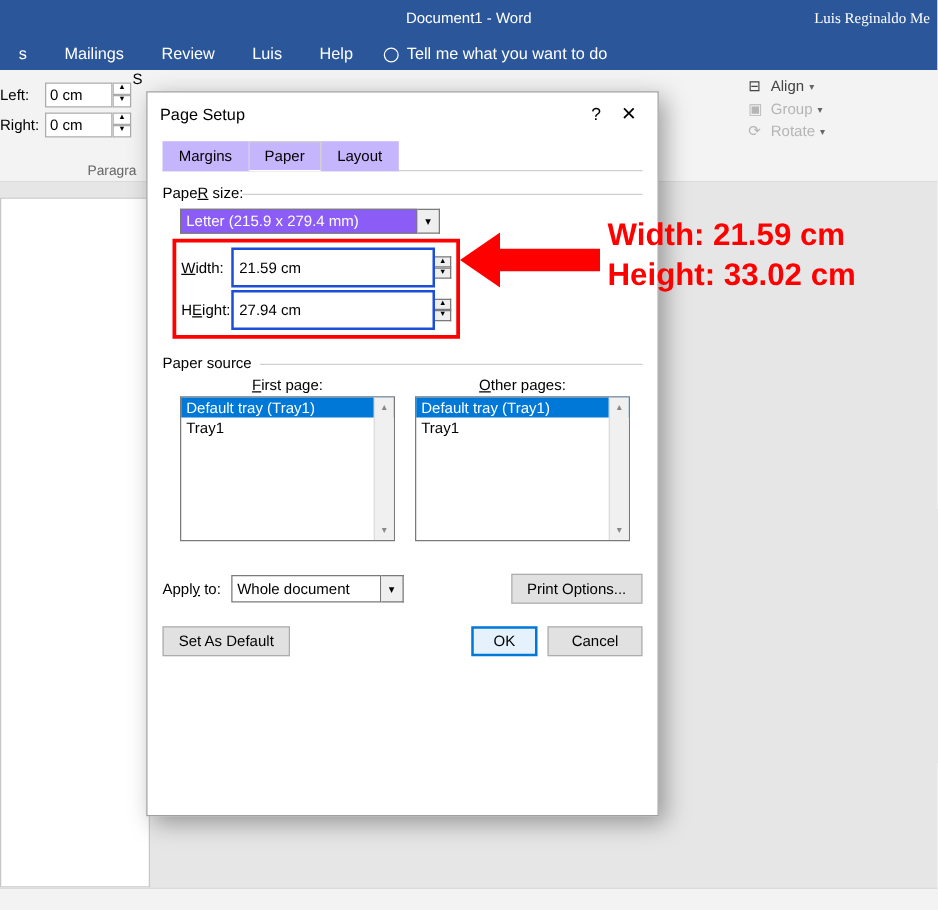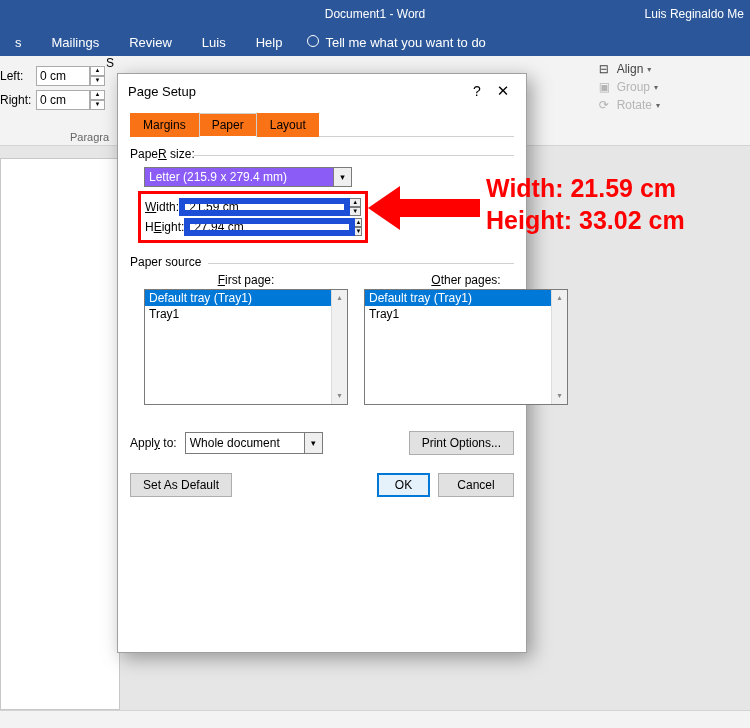--- a/index.html
+++ b/index.html
@@ -1,24 +1,24 @@
 <!DOCTYPE html>
 <html><head>
 <meta charset="utf-8">
 <style>
   * { box-sizing: border-box; margin: 0; padding: 0; font-family: "Segoe UI", Tahoma, sans-serif; }
   body { width: 750px; height: 728px; overflow: hidden; background: #fff; position: relative; }
 
   .titlebar { height: 28px; background: #2b579a; color: #fff; display: flex; align-items: center; font-size: 12px; }
   .titlebar .doc-title { position: absolute; left: 50%; transform: translateX(-50%); }
-  .titlebar .user { margin-left: auto; margin-right: 6px; }
+  .titlebar .user { margin-left: auto; margin-right: 6px; font-family: Liberation Serif, serif; }
 
   .ribbon-tabs { height: 28px; background: #2b579a; color: #fff; display: flex; align-items: center; font-size: 13px; padding-left: 0; }
   .ribbon-tabs .tab { padding: 0 15px; cursor: pointer; }
-  .ribbon-tabs .tell { display: flex; align-items: flex-start; gap: 6px; margin-left: 10px; }
+  .ribbon-tabs .tell { display: flex; align-items: flex-end; gap: 6px; margin-left: 10px; }
   .bulb { width: 12px; height: 12px; border: 1.5px solid #fff; border-radius: 50%; display: inline-block; position: relative; }
 
   .ribbon-body { height: 90px; background: #f3f3f3; border-bottom: 1px solid #d4d4d4; position: relative; }
   .ribbon-body .indent-group { position: absolute; left: 0; top: 10px; font-size: 12px; }
   .ribbon-body .indent-row { display: flex; align-items: center; margin-bottom: 4px; }
   .ribbon-body .indent-row label { width: 36px; }
   .ribbon-body .indent-row input { width: 54px; height: 20px; border: 1px solid #ababab; font-size: 12px; padding-left: 3px; }
   .ribbon-body .small-spin { width: 15px; display: flex; flex-direction: column; }
   .ribbon-body .small-spin span { height: 10px; border: 1px solid #ababab; font-size: 6px; text-align: center; line-height: 7px; background: #fff; }
   .ribbon-body .group-label { position: absolute; bottom: 2px; left: 70px; font-size: 11px; color: #666; }
@@ -34,43 +34,43 @@
 
   
   .dialog { position: absolute; top: 73px; left: 117px; width: 410px; height: 580px; background: #fff; border: 1px solid #a0a0a0; box-shadow: 5px 5px 18px rgba(0,0,0,.35); font-size: 12px; }
   .dlg-title { height: 34px; display: flex; align-items: center; padding: 0 10px; }
   .dlg-title .t { font-size: 13px; }
   .dlg-title .help { margin-left: auto; width: 26px; text-align: center; font-size: 14px; cursor: pointer; }
   .dlg-title .close { width: 26px; text-align: center; font-size: 15px; cursor: pointer; }
   .dlg-body { padding: 0 12px 10px; }
 
   .dlg-tabs { display: flex; border-bottom: 1px solid #d0d0d0; margin-top: 4px; }
-  .dlg-tabs .tb { padding: 4px 12px; border: 1px solid transparent; cursor: pointer; position: relative; top: 1px; background: #f97316; }
+  .dlg-tabs .tb { padding: 4px 12px; border: 1px solid transparent; cursor: pointer; position: relative; top: 1px; background: #c4b5fd; }
   .dlg-tabs .tb.active { border: 1px solid #d0d0d0; border-bottom: 1px solid #fff; }
 
   .section-label { margin-top: 10px; position: relative; }
   .section-label .u { text-decoration: underline; }
   .section-line { position: absolute; top: 8px; height: 1px; background: #d0d0d0; }
 
   .paper-size-select { margin: 6px 0 0 14px; display: flex; }
   .paper-size-select .sel { width: 190px; height: 20px; border: 1px solid #7a7a7a; background: #8b5cf6; color: #fff; padding-left: 4px; line-height: 18px; overflow: hidden; }
   .paper-size-select .drop { width: 18px; height: 20px; border: 1px solid #7a7a7a; border-left: none; background: #efefef; text-align: center; font-size: 9px; line-height: 18px; cursor: pointer; }
 
   .red-box { border: 3px solid #ff0000; margin: 4px 0 0 8px; padding: 2px 4px 2px 4px; width: 230px; }
   .dim-row { display: flex; align-items: center; margin: 2px 0; }
   .dim-row label { width: 48px; }
   .dim-row label .u { text-decoration: underline; }
-  .dim-row .val { flex: 1; height: 18px; border: 6px solid #1d4ed8; padding-left: 4px; font-size: 12px; }
+  .dim-row .val { flex: 1; height: 32px; border: 2px solid #1d4ed8; padding-left: 4px; font-size: 12px; }
   .spin { width: 15px; display: flex; flex-direction: column; }
   .spin span { height: 9px; border: 1px solid #7a7a7a; border-left: none; background: #efefef; font-size: 6px; text-align: center; line-height: 7px; cursor: pointer; }
 
   .source-row { display: flex; gap: 16px; margin: 4px 0 0 14px; }
   .source-col .lbl { margin-bottom: 2px; text-align: center; }
   .source-col .lbl .u { text-decoration: underline; }
-  .listbox { width: 204px; height: 116px; border: 1px solid #7a7a7a; position: relative; background: #fff; }
+  .listbox { width: 172px; height: 116px; border: 1px solid #7a7a7a; position: relative; background: #fff; }
   .listbox .item { padding: 1px 4px; }
   .listbox .item.sel { background: #0078d7; color: #fff; }
   .listbox .scroll { position: absolute; right: 0; top: 0; bottom: 0; width: 16px; background: #f0f0f0; border-left: 1px solid #dcdcdc; }
   .listbox .scroll .sbtn { height: 16px; text-align: center; font-size: 8px; color: #888; line-height: 16px; }
   .listbox .scroll .sbtn.bot { position: absolute; bottom: 0; left: 0; right: 0; }
 
   .preview { margin-top: 12px; margin-left: 2px; }
   .preview-box { margin: 6px 0 0 60px; width: 64px; height: 86px; border: 1px solid #000; box-shadow: 2px 2px 4px rgba(0,0,0,.4); background: #fff; padding: 8px 6px; }
   .preview-box .ln { height: 2px; background: #000; margin-bottom: 4px; }
   .preview-box .ln.short { width: 70%; }

